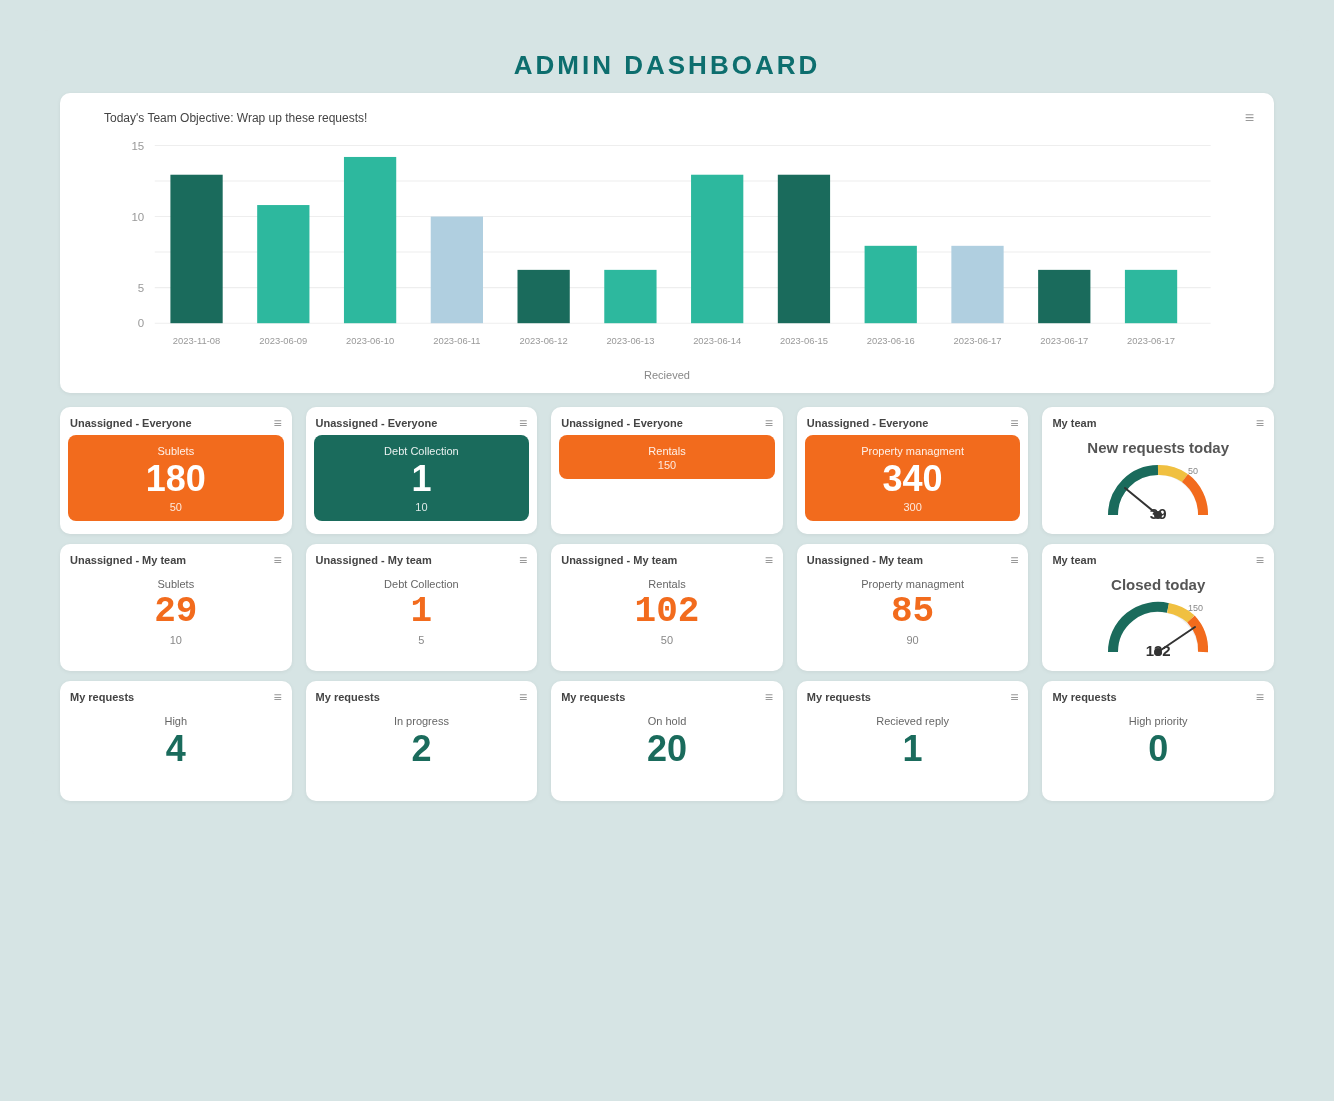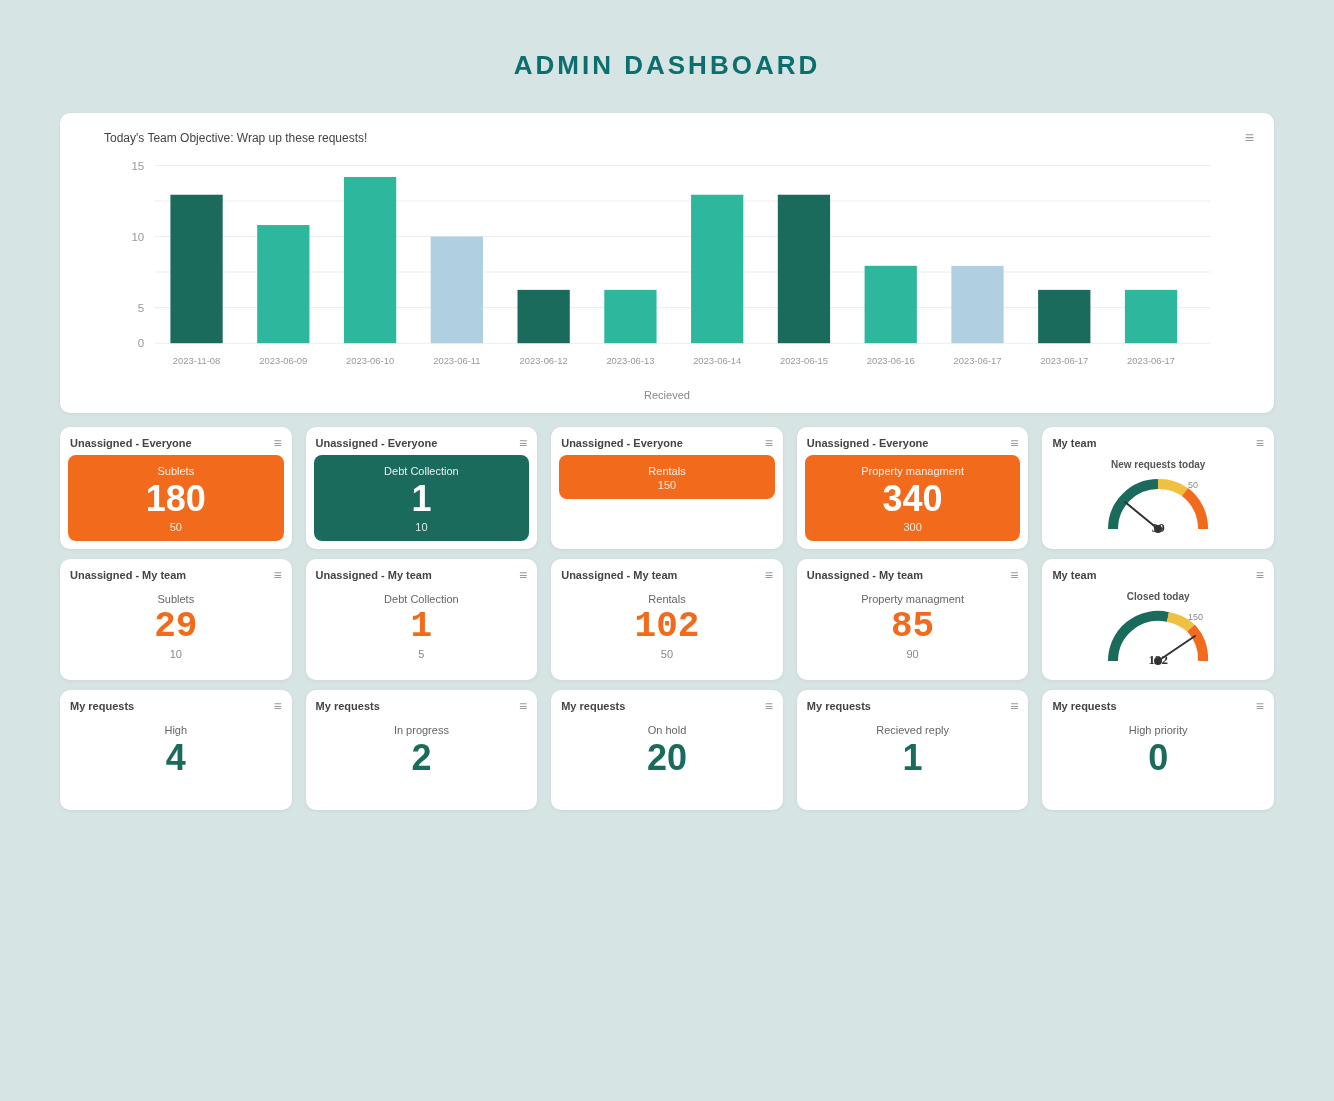--- a/index.html
+++ b/index.html
@@ -13,21 +13,21 @@
       background: #d6e4e4;
       border-radius: 18px;
       padding: 20px 30px 30px;
     }
     h1.page-title {
       text-align: center;
       color: #0d6e6e;
       font-size: 26px;
       font-weight: 900;
       letter-spacing: 3px;
-      margin-bottom: 32px;
+      margin-bottom: 12px;
     }
     
     .chart-card {
       background: #fff;
       border-radius: 10px;
       padding: 16px 20px 12px;
       margin-bottom: 14px;
       box-shadow: 0 1px 4px rgba(0,0,0,0.06);
     }
     .chart-header {
@@ -148,40 +148,39 @@
       font-size: 11px;
       color: #888;
       margin-top: 2px;
     }
     
     .gauge-card-body {
       padding: 4px 10px 10px;
       text-align: center;
     }
     .gauge-title {
-      font-size: 10px;
+      font-size: 15px;
       color: #555;
       font-weight: 600;
       margin-bottom: 4px;
     }
     .gauge-wrapper {
       position: relative;
       display: inline-block;
       width: 110px;
       height: 60px;
     }
     .gauge-value-label {
       position: absolute;
       bottom: -2px;
       left: 50%;
       transform: translateX(-50%);
-      font-size: 13px;
+      font-size: 15px;
       font-weight: 700;
       color: #333;
-      font-family: Liberation Serif, serif;
     }
   </style>
 </head>
 <body>
 
 <div class="page-wrapper">
   <h1 class="page-title">ADMIN DASHBOARD</h1>
 
   <div class="chart-card">
     <div class="chart-header">

